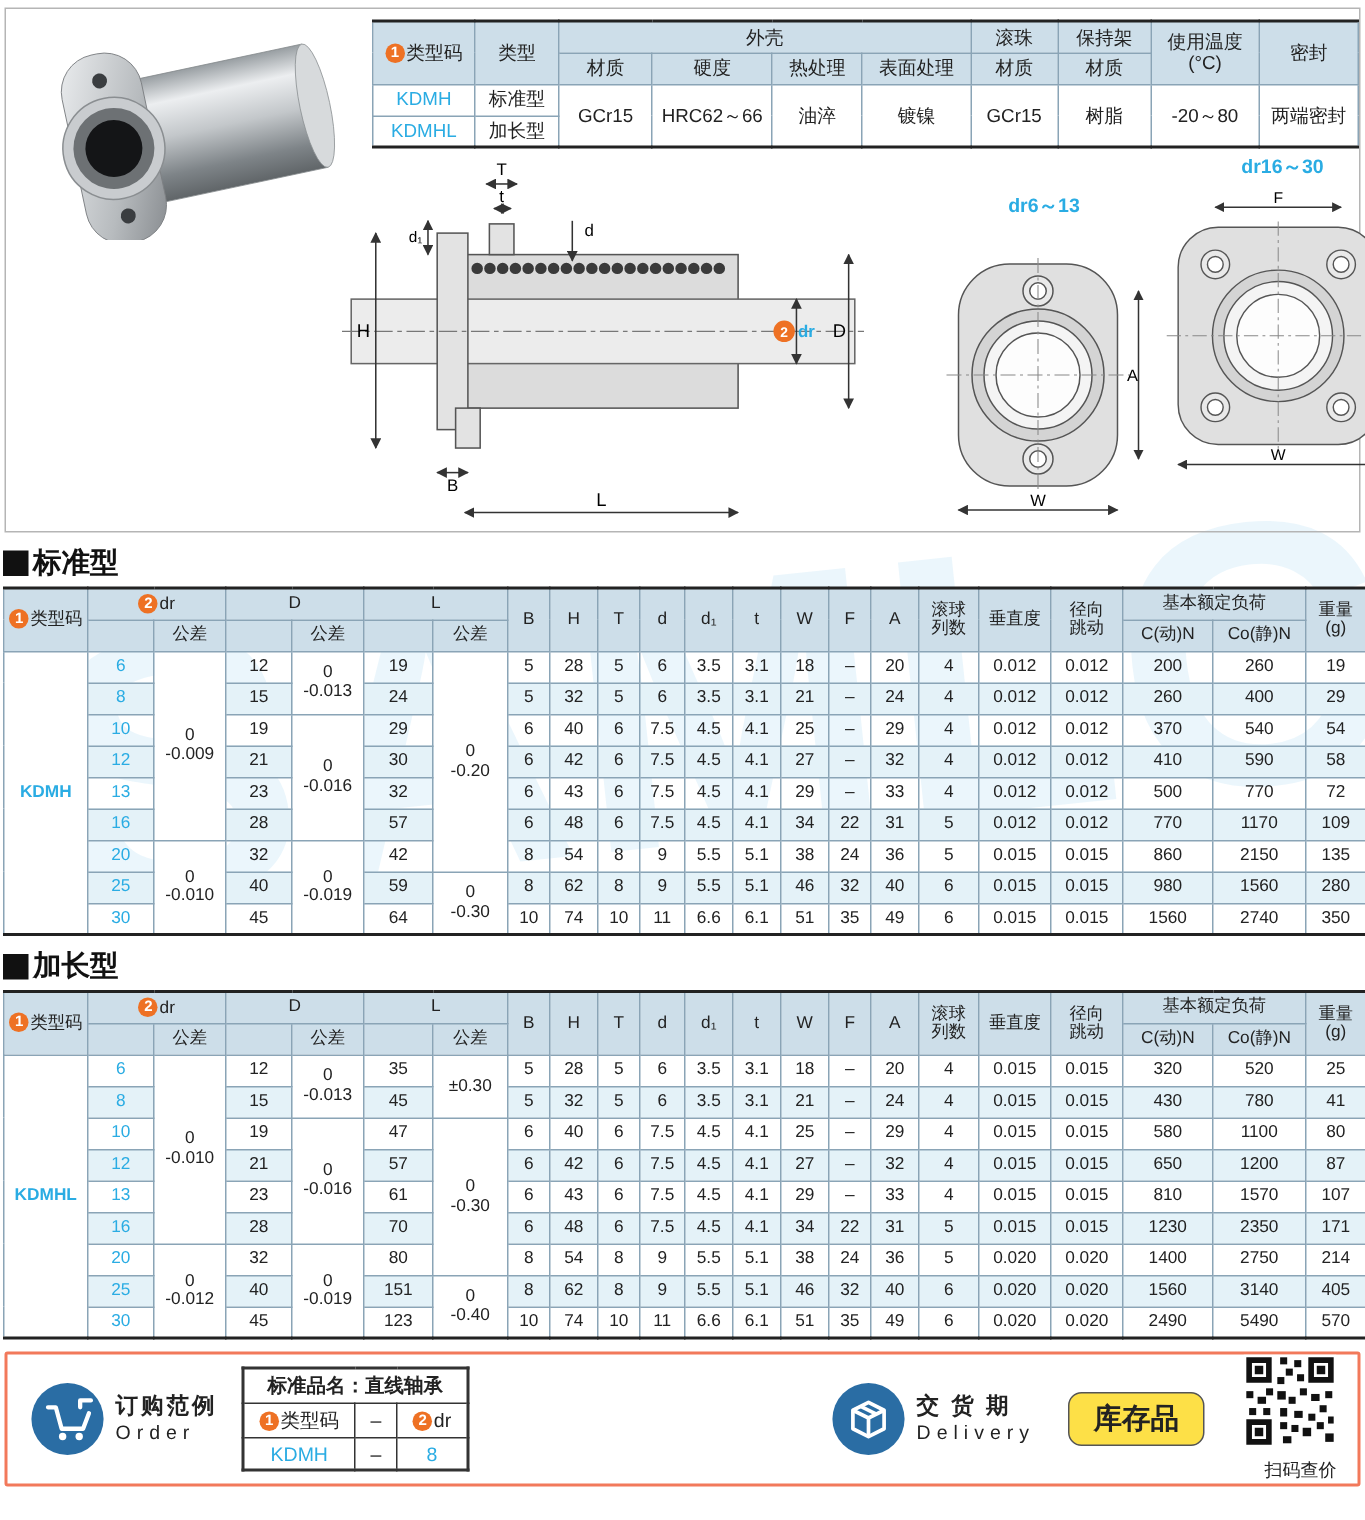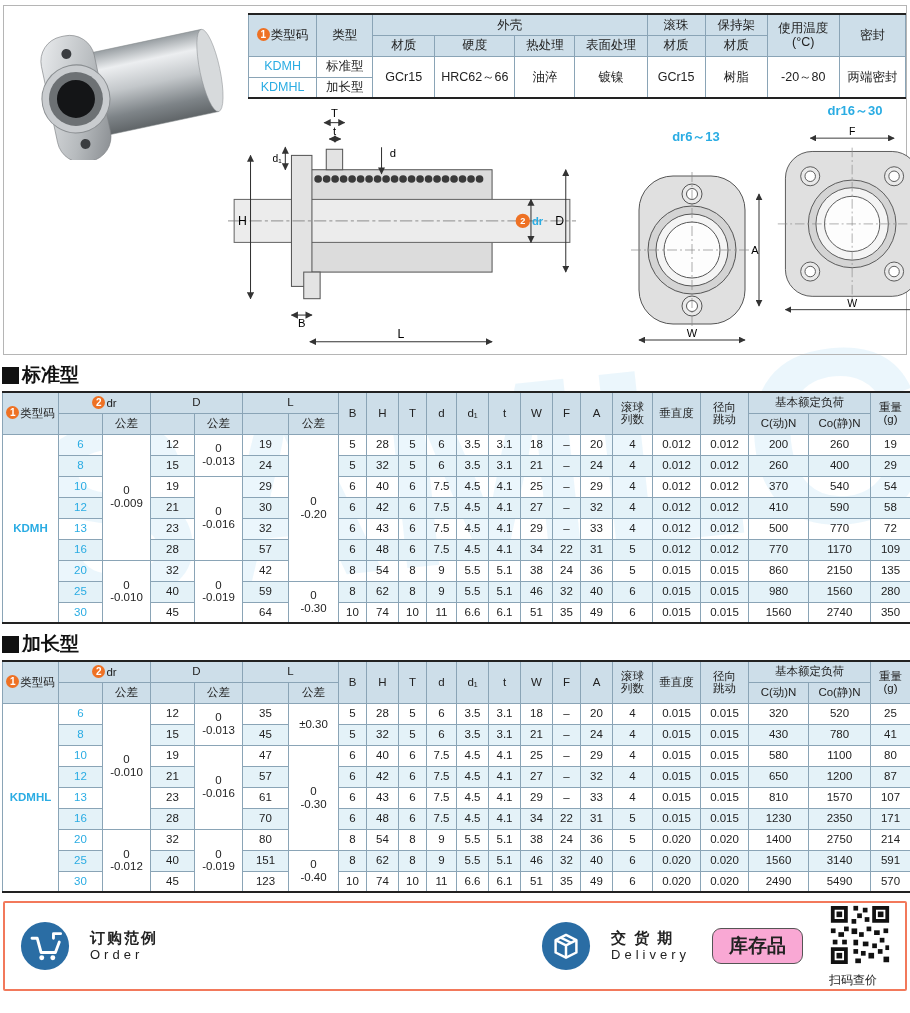--- a/index.html
+++ b/index.html
@@ -46,30 +46,30 @@
   table.dim td.drv { color:#2aace3; }
   table.dim tr.alt td { background:#e4f2f8; }
   table.dim tr.alt td.tol, table.dim tr.alt td.code { background:#fff; }
   th.noline { border-top:none; }
   .numcirc { display:inline-block; width:13px; height:13px; border-radius:50%; background:#ee7124; color:#fff;
              font-size:10px; line-height:13px; text-align:center; font-weight:bold; margin-right:1px; vertical-align:1px; }
 
   
   .footer { margin:8px 3px 0 3px; height:90px; border:2px solid #f2795b; border-radius:2px;
             display:flex; align-items:center; padding:0 14px; }
-  .ord-label { margin-left:19px; line-height:1.3; }
+  .ord-label { margin-left:6px; line-height:1.3; }
   .ord-cn { font-size:15px; font-weight:bold; letter-spacing:2px; }
   .ord-en { font-size:13px; letter-spacing:4px; }
   table.order { border-collapse:collapse; margin-left:16px; font-size:13px; border:2px solid #333; }
   table.order th, table.order td { border:1px solid #333; text-align:center; padding:2px 10px; height:22px; }
   table.order th { font-weight:bold; }
   .spacer { flex:1; }
-  .stock-badge { background:#f9a8d4; border:1.5px solid #555; border-radius:9px; padding:4px 16px;
+  .stock-badge { background:#fde047; border:1.5px solid #555; border-radius:9px; padding:4px 16px;
                  font-size:19px; font-weight:bold; margin-left:22px;font-family:Liberation Serif, serif; }
-  .qrwrap { margin-left:26px; text-align:left; }
+  .qrwrap { margin-left:26px; text-align:right; }
   .qr-caption { font-size:12px; margin-top:2px; }
   svg text { font-family:"Liberation Sans","DejaVu Sans",sans-serif; }
 </style>
 </head>
 <body>
 
 <div class="watermark">SAMLC</div>
 
 <div class="content">
 
@@ -742,21 +742,21 @@
           <td>5.5</td>
           <td>5.1</td>
           <td>46</td>
           <td>32</td>
           <td>40</td>
           <td>6</td>
           <td>0.020</td>
           <td>0.020</td>
           <td>1560</td>
           <td>3140</td>
-          <td>591</td>
+          <td>405</td>
         </tr>
         <tr>
           <td class="drv">30</td>
           <td>45</td>
           <td>123</td>
           <td>10</td>
           <td>74</td>
           <td>10</td>
           <td>11</td>
           <td>6.6</td>
@@ -782,20 +782,37 @@
         <path d="M26.5 14v-3.5h5.5"></path>
       </g>
       <circle cx="17.5" cy="29" r="1.9" fill="#fff"></circle>
       <circle cx="26" cy="29" r="1.9" fill="#fff"></circle>
     </svg>
     <div class="ord-label">
       <div class="ord-cn">订购范例</div>
       <div class="ord-en">Order</div>
     </div>
 
+    <table class="order">
+      <tbody>
+          <tr>
+        <th colspan="3">标准品名：直线轴承</th>
+      </tr>
+      <tr>
+        <td><span class="numcirc">1</span><span>类型码</span></td>
+        <td>–</td>
+        <td><span class="numcirc">2</span><span>dr</span></td>
+      </tr>
+      <tr>
+        <td class="code-link">KDMH</td>
+        <td>–</td>
+        <td class="code-link">8</td>
+      </tr>
+    </tbody>
+      </table>
 
     <div class="spacer"></div>
 
     <svg width="52" height="52" viewBox="0 0 40 40">
       <circle cx="20" cy="20" r="18.5" fill="#2a6da4"></circle>
       <g stroke="#fff" stroke-width="1.9" fill="none" stroke-linejoin="round">
         <path d="M12 15.5l8-4 8 4v9.5l-8 4-8-4z"></path>
         <path d="M12 15.5l8 4 8-4M20 19.5V29"></path>
         <path d="M16 13.5l8 4"></path>
       </g>

